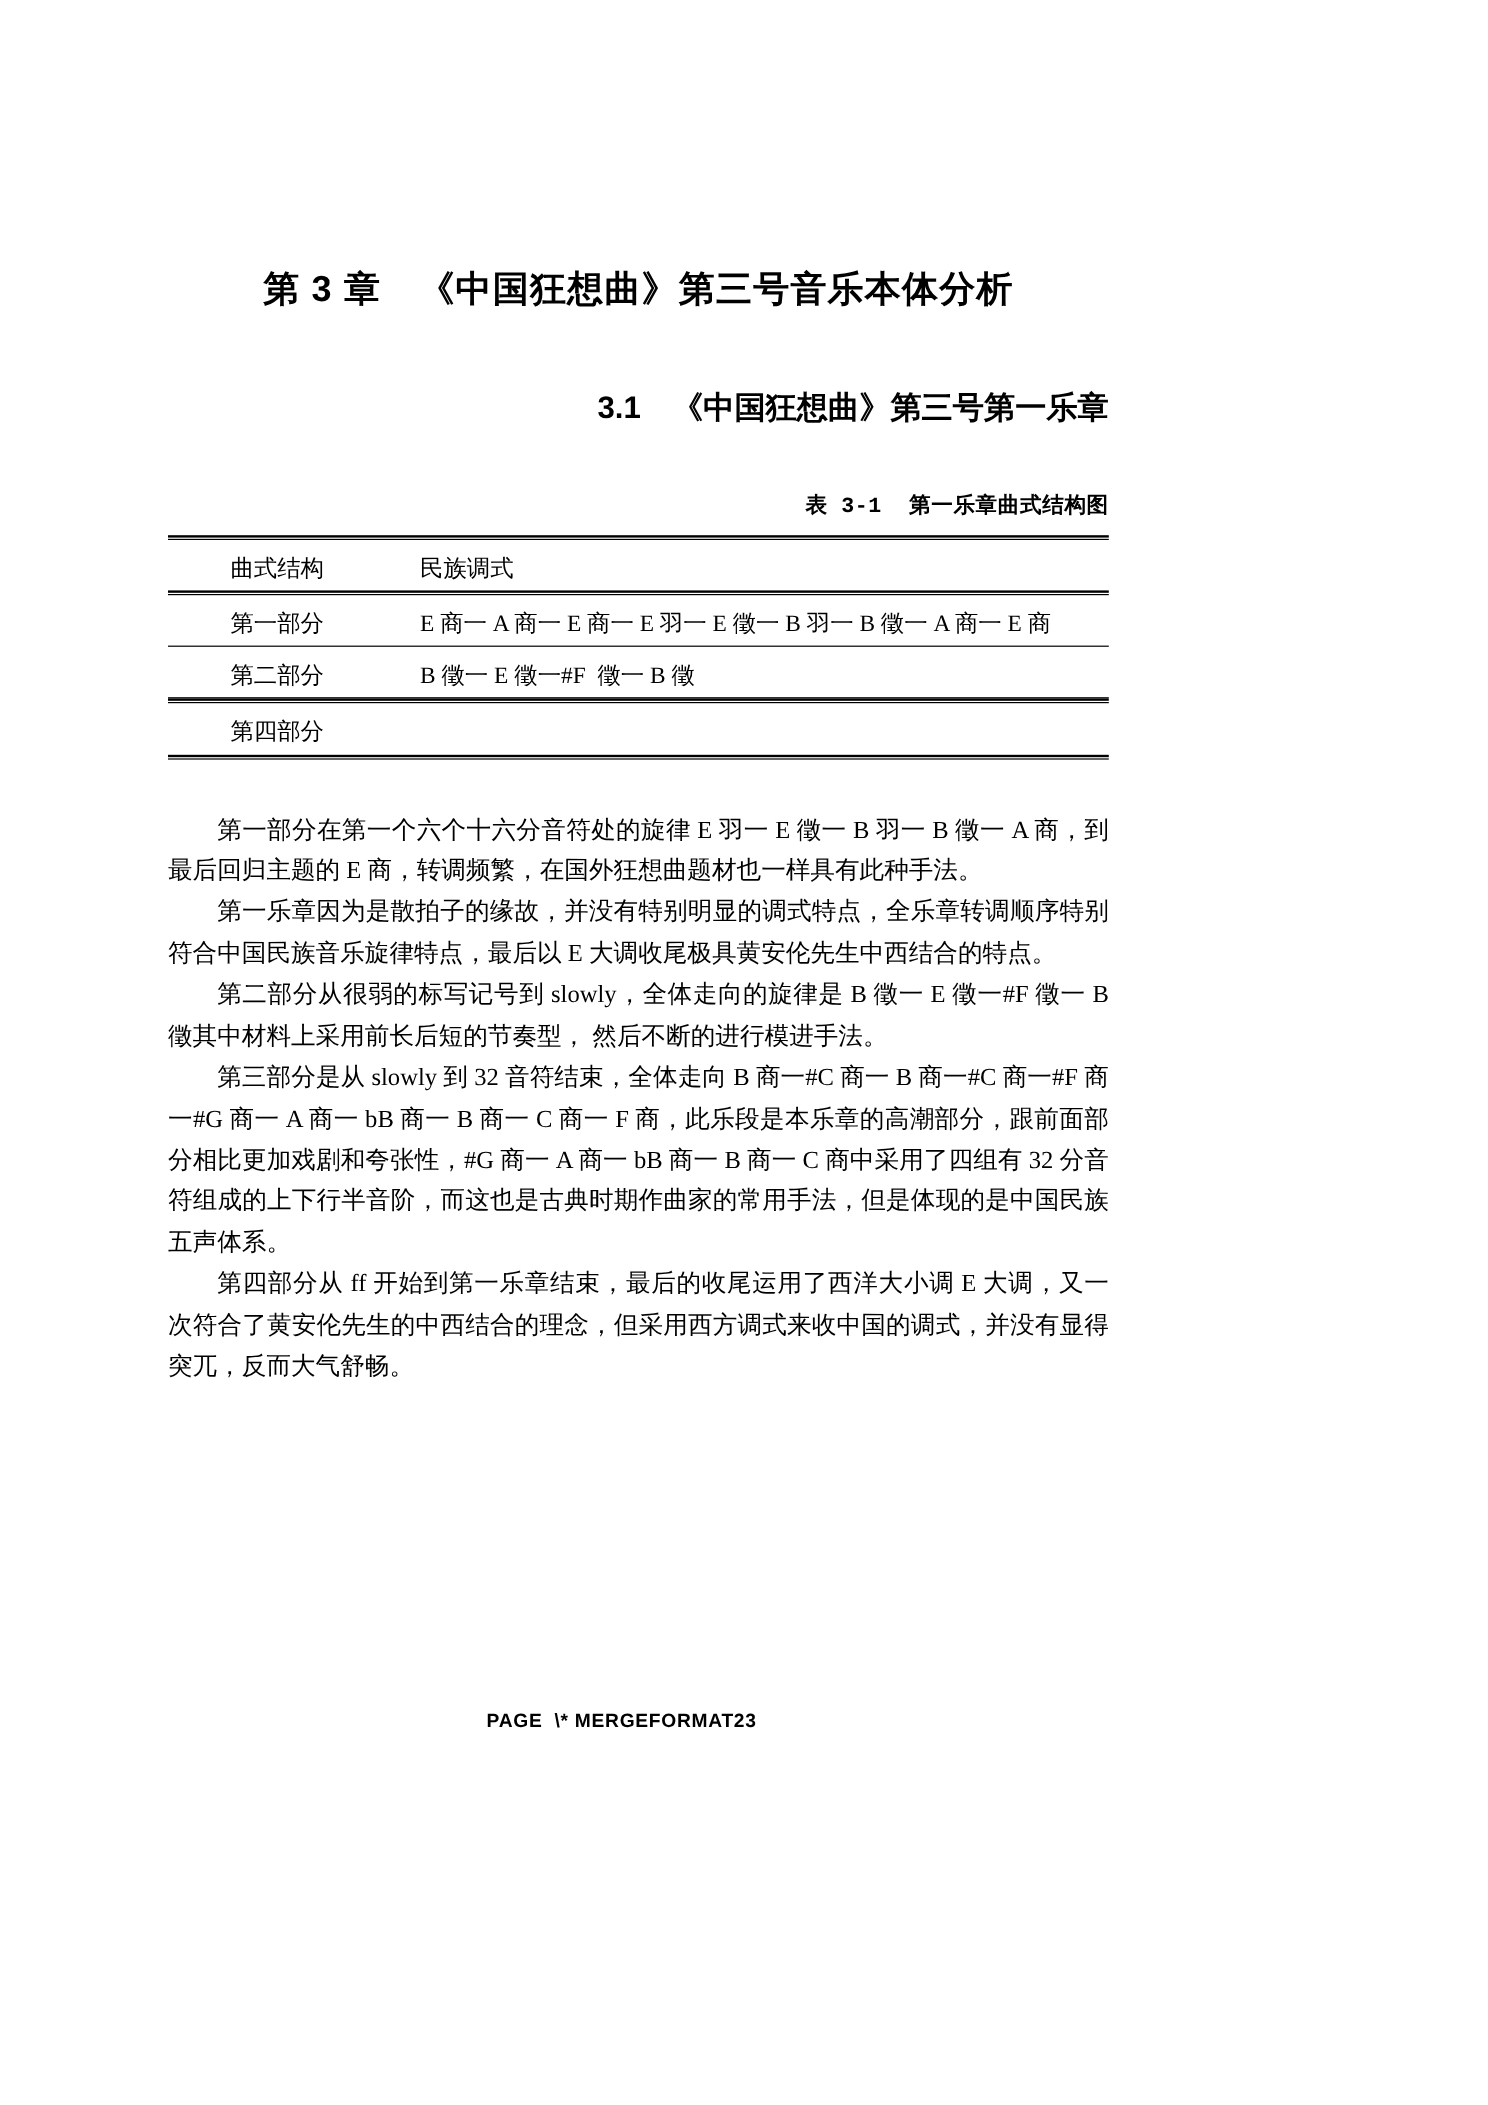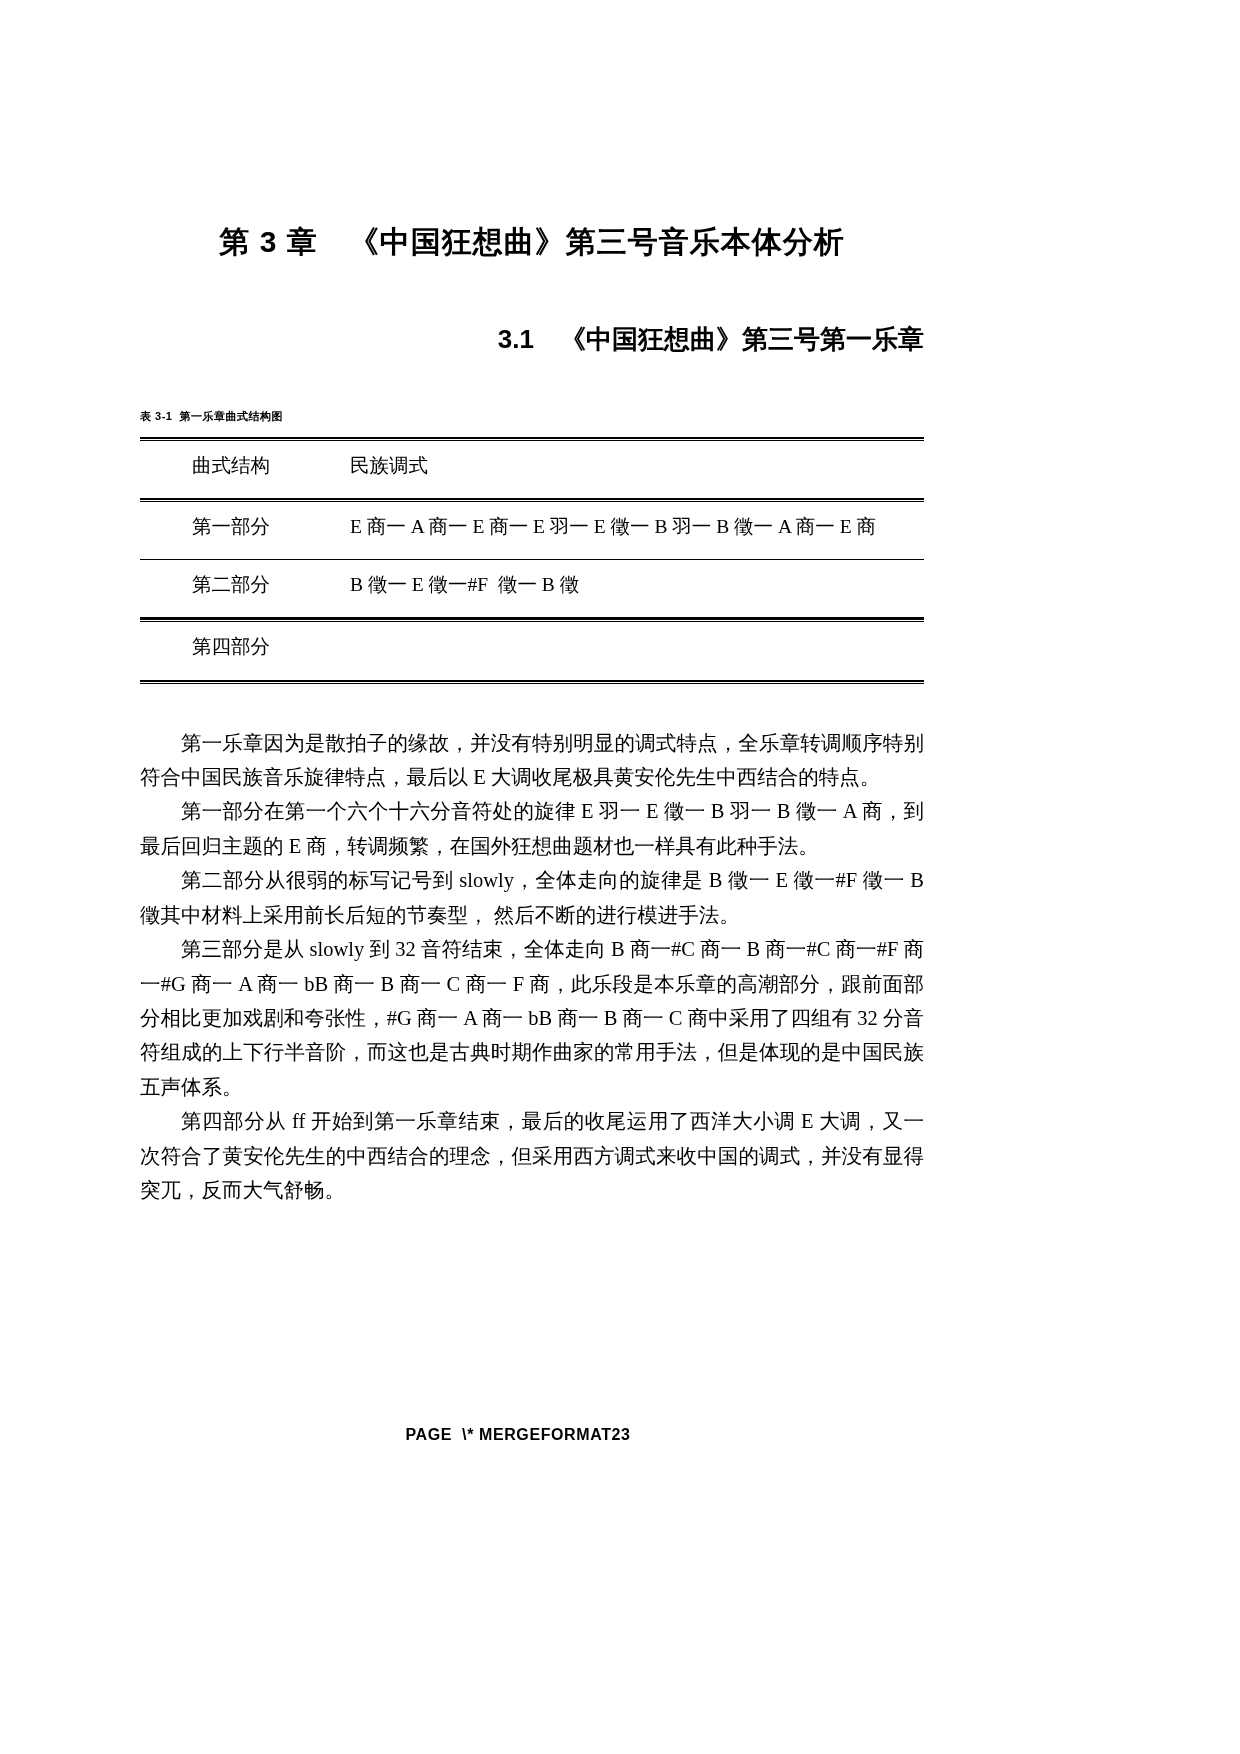--- a/index.html
+++ b/index.html
@@ -48,24 +48,24 @@
     font-size: 26px;
     line-height: 1.3;
     text-align: right;
     margin: 0;
     padding: 0;
     white-space: pre;
   }
 
   
   .table-caption {
-    text-align: left;
-    font-family: Liberation Sans, sans-serif;
+    text-align: right;
+    font-family: Liberation Mono, monospace;
     font-weight: bold;
-    font-size: 11px;
+    font-size: 18px;
     letter-spacing: 0.5px;
     margin: 0;
     white-space: pre;
   }
 
   
   .rule-thick {
     width: 784px;
     height: 4px;
     border-top: 2px solid #000;
@@ -74,21 +74,21 @@
   }
   .rule-thin {
     width: 784px;
     height: 0;
     border-top: 1.4px solid #000;
   }
   .row {
     display: flex;
     font-size: 19.5px;
     line-height: 1.6;
-    padding: 9px 0 17px 0;
+    padding: 9px 0 2px 0;
   }
   .row .lbl {
     width: 210px;
     flex: 0 0 210px;
     padding-left: 52px;
     box-sizing: border-box;
     white-space: pre;
   }
   .row .val {
     flex: 1 1 auto;
@@ -173,22 +173,22 @@
         <div class="lbl">第四部分</div>
       </div>
 
       <div class="rule-thick"></div>
 
     </div>
 
     <div style="height:42px"></div>
 
     <div>
+      <p class="body">第一部分在第一个六个十六分音符处的旋律 E 羽一 E 徵一 B 羽一 B 徵一 A 商，到最后回归主题的 E 商，转调频繁，在国外狂想曲题材也一样具有此种手法。</p>
       <p class="body">第一乐章因为是散拍子的缘故，并没有特别明显的调式特点，全乐章转调顺序特别符合中国民族音乐旋律特点，最后以 E 大调收尾极具黄安伦先生中西结合的特点。</p>
-      <p class="body">第一部分在第一个六个十六分音符处的旋律 E 羽一 E 徵一 B 羽一 B 徵一 A 商，到最后回归主题的 E 商，转调频繁，在国外狂想曲题材也一样具有此种手法。</p>
       <p class="body">第二部分从很弱的标写记号到 slowly，全体走向的旋律是 B 徵一 E 徵一#F 徵一 B 徵其中材料上采用前长后短的节奏型， 然后不断的进行模进手法。</p>
       <p class="body">第三部分是从 slowly 到 32 音符结束，全体走向 B 商一#C 商一 B 商一#C 商一#F 商一#G 商一 A 商一 bB 商一 B 商一 C 商一 F 商，此乐段是本乐章的高潮部分，跟前面部分相比更加戏剧和夸张性，#G 商一 A 商一 bB 商一 B 商一 C 商中采用了四组有 32 分音符组成的上下行半音阶，而这也是古典时期作曲家的常用手法，但是体现的是中国民族五声体系。</p>
       <p class="body">第四部分从 ff 开始到第一乐章结束，最后的收尾运用了西洋大小调 E 大调，又一次符合了黄安伦先生的中西结合的理念，但采用西方调式来收中国的调式，并没有显得突兀，反而大气舒畅。</p>
     </div>
 
   </div>
 
   <div class="footer">PAGE  \* MERGEFORMAT23</div>
 
 </div>

